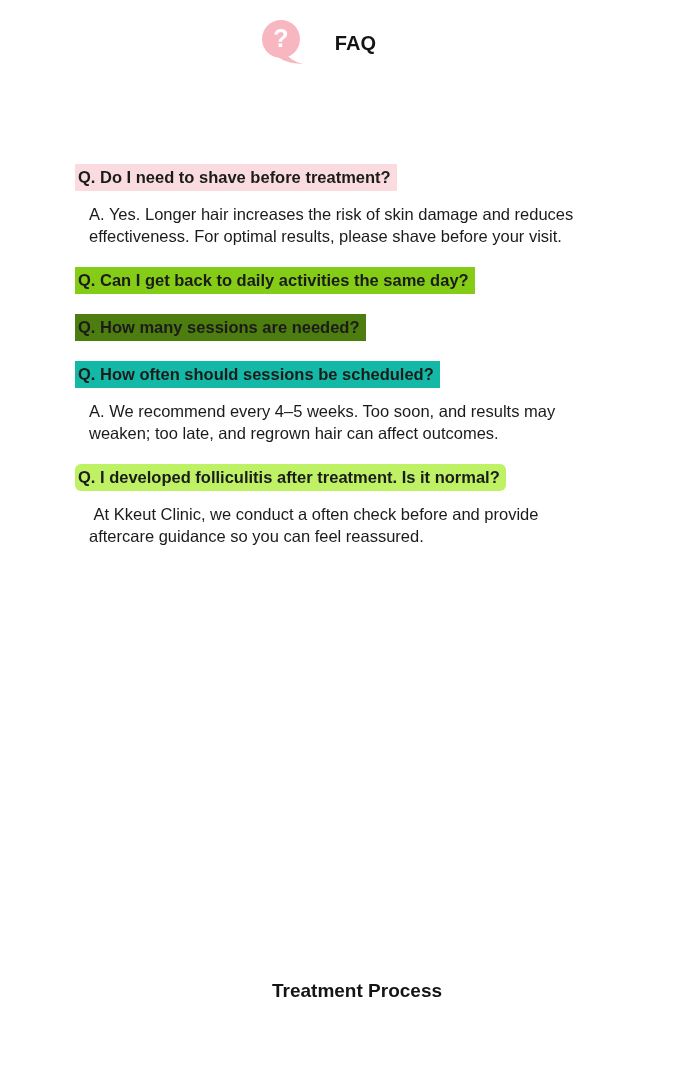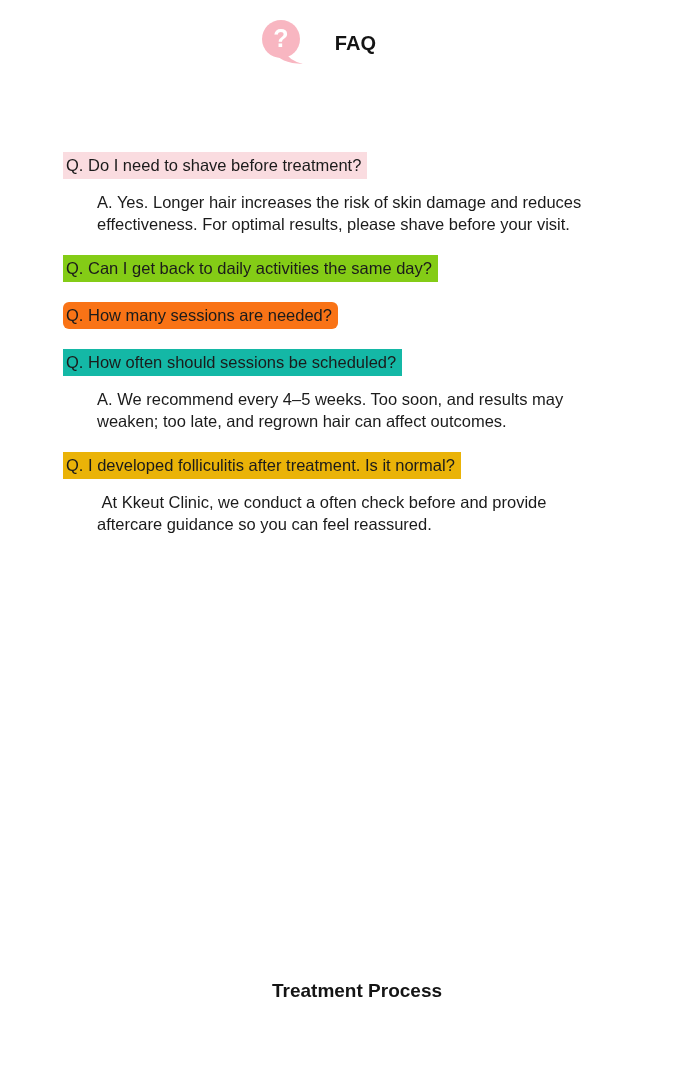--- a/index.html
+++ b/index.html
@@ -38,36 +38,36 @@
   }
 
   
   .faq-list {
     position: absolute;
     top: 152px;
     left: 63px;
     width: 585px;
   }
   .faq-item { margin-bottom: 20px; }
-  .q-line { margin: 0; }
+  .q-line { margin: 12px; font-weight: bold; }
   .q-text {
     display: inline-block;
     font-size: 16.5px;
     line-height: 20px;
     padding: 3px 6px 4px 3px;
     color: #1b1b1b;
   }
   .answer {
     margin: 12px 0 0 22px;
     font-size: 16.5px;
     line-height: 22px;
     color: #1b1b1b;
     white-space: pre-wrap;
   }
-  .answer p { margin: 12px; }
+  .answer p { margin: 4px; }
   .answer p + p { margin-top: 9px; }
 
   
   .footer-heading {
     position: absolute;
     top: 980px;
     left: 0;
     width: 100%;
     text-align: center;
     font-size: 19px;
@@ -101,34 +101,34 @@
   </section>
 
   <section class="faq-item">
     <div class="q-line">
       <span class="q-text" style="background: #84cc16;">Q. Can I get back to daily activities the same day?</span>
     </div>
   </section>
 
   <section class="faq-item">
     <div class="q-line">
-      <span class="q-text" style="background: #f97316; border-radius: 6px;">Q. How many sessions are needed?</span>
+      <span class="q-text" style="background: #4d7c0f;">Q. How many sessions are needed?</span>
     </div>
   </section>
 
   <section class="faq-item">
     <div class="q-line">
       <span class="q-text" style="background: #14b8a6;">Q. How often should sessions be scheduled?</span>
     </div>
     <div class="answer"><p>A. We recommend every 4–5 weeks. Too soon, and results may
 weaken; too late, and regrown hair can affect outcomes.</p></div>
   </section>
 
   <section class="faq-item">
     <div class="q-line">
-      <span class="q-text" style="background: #eab308;">Q. I developed folliculitis after treatment. Is it normal?</span>
+      <span class="q-text" style="background: #bef264; border-radius: 6px;">Q. I developed folliculitis after treatment. Is it normal?</span>
     </div>
     <div class="answer"><p> At Kkeut Clinic, we conduct a often check before and provide
 aftercare guidance so you can feel reassured.</p></div>
   </section>
 </main>
 
 <h2 class="footer-heading">Treatment Process</h2>
 
 </body></html>

